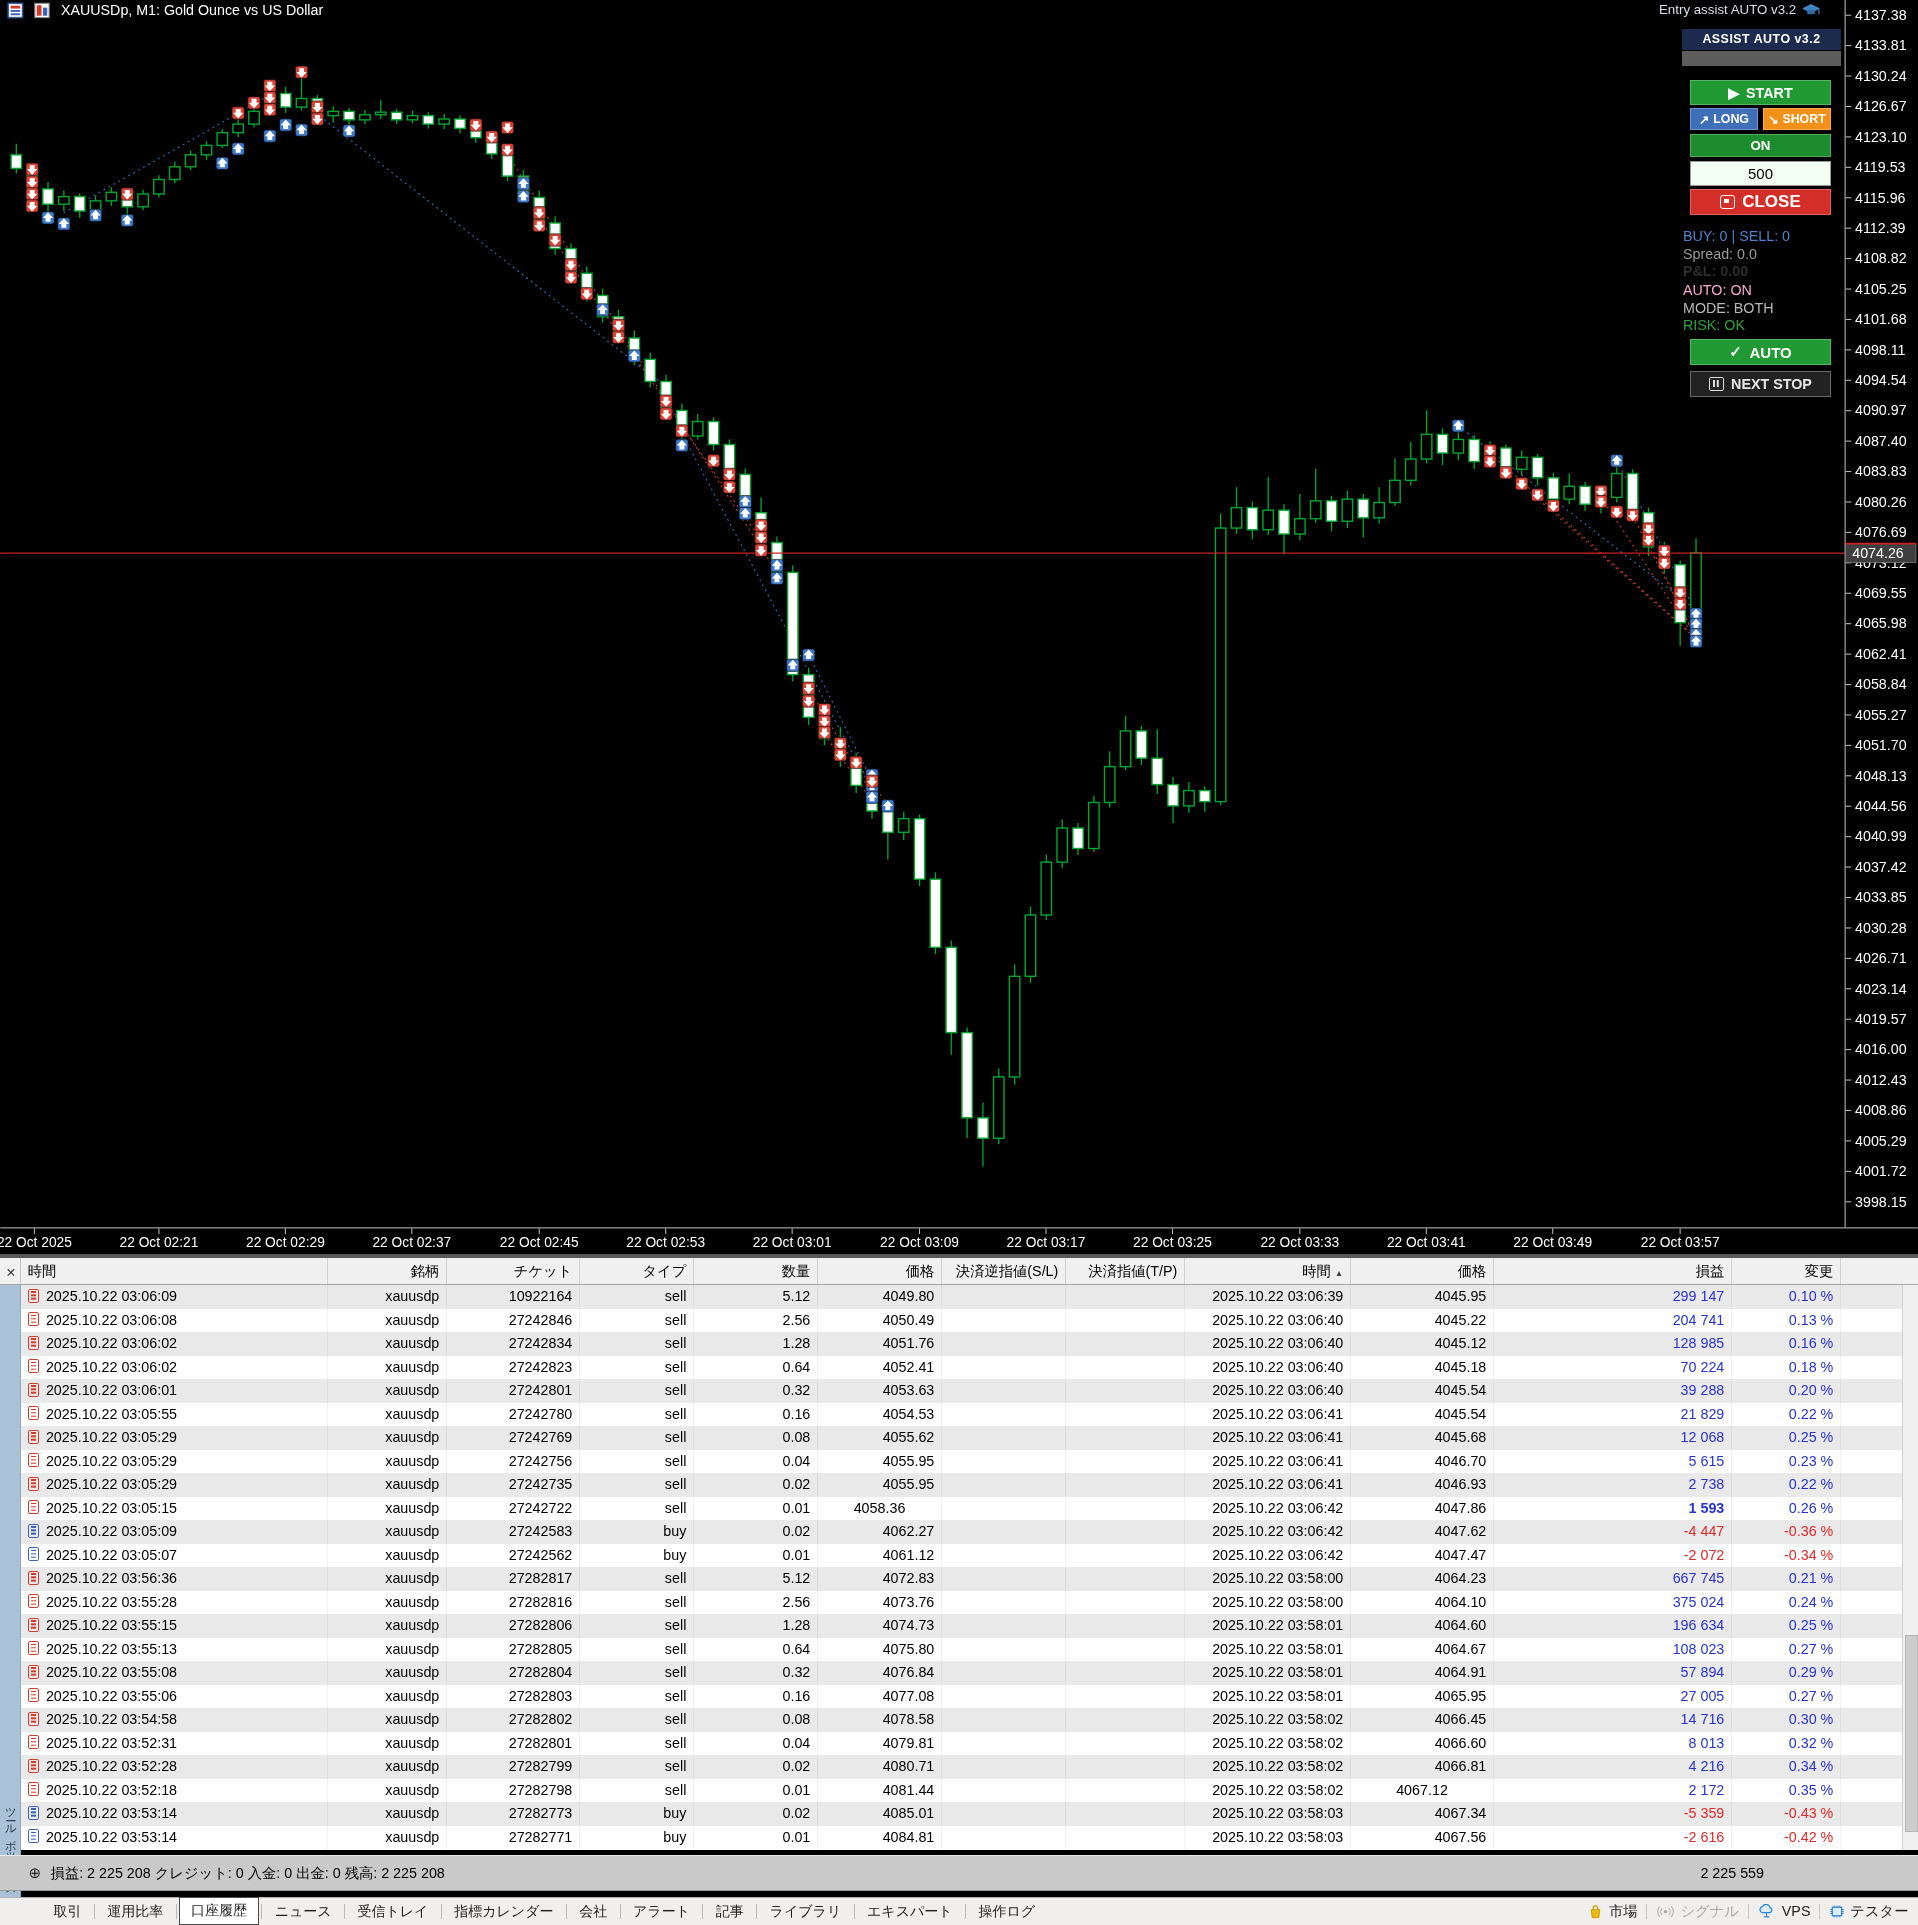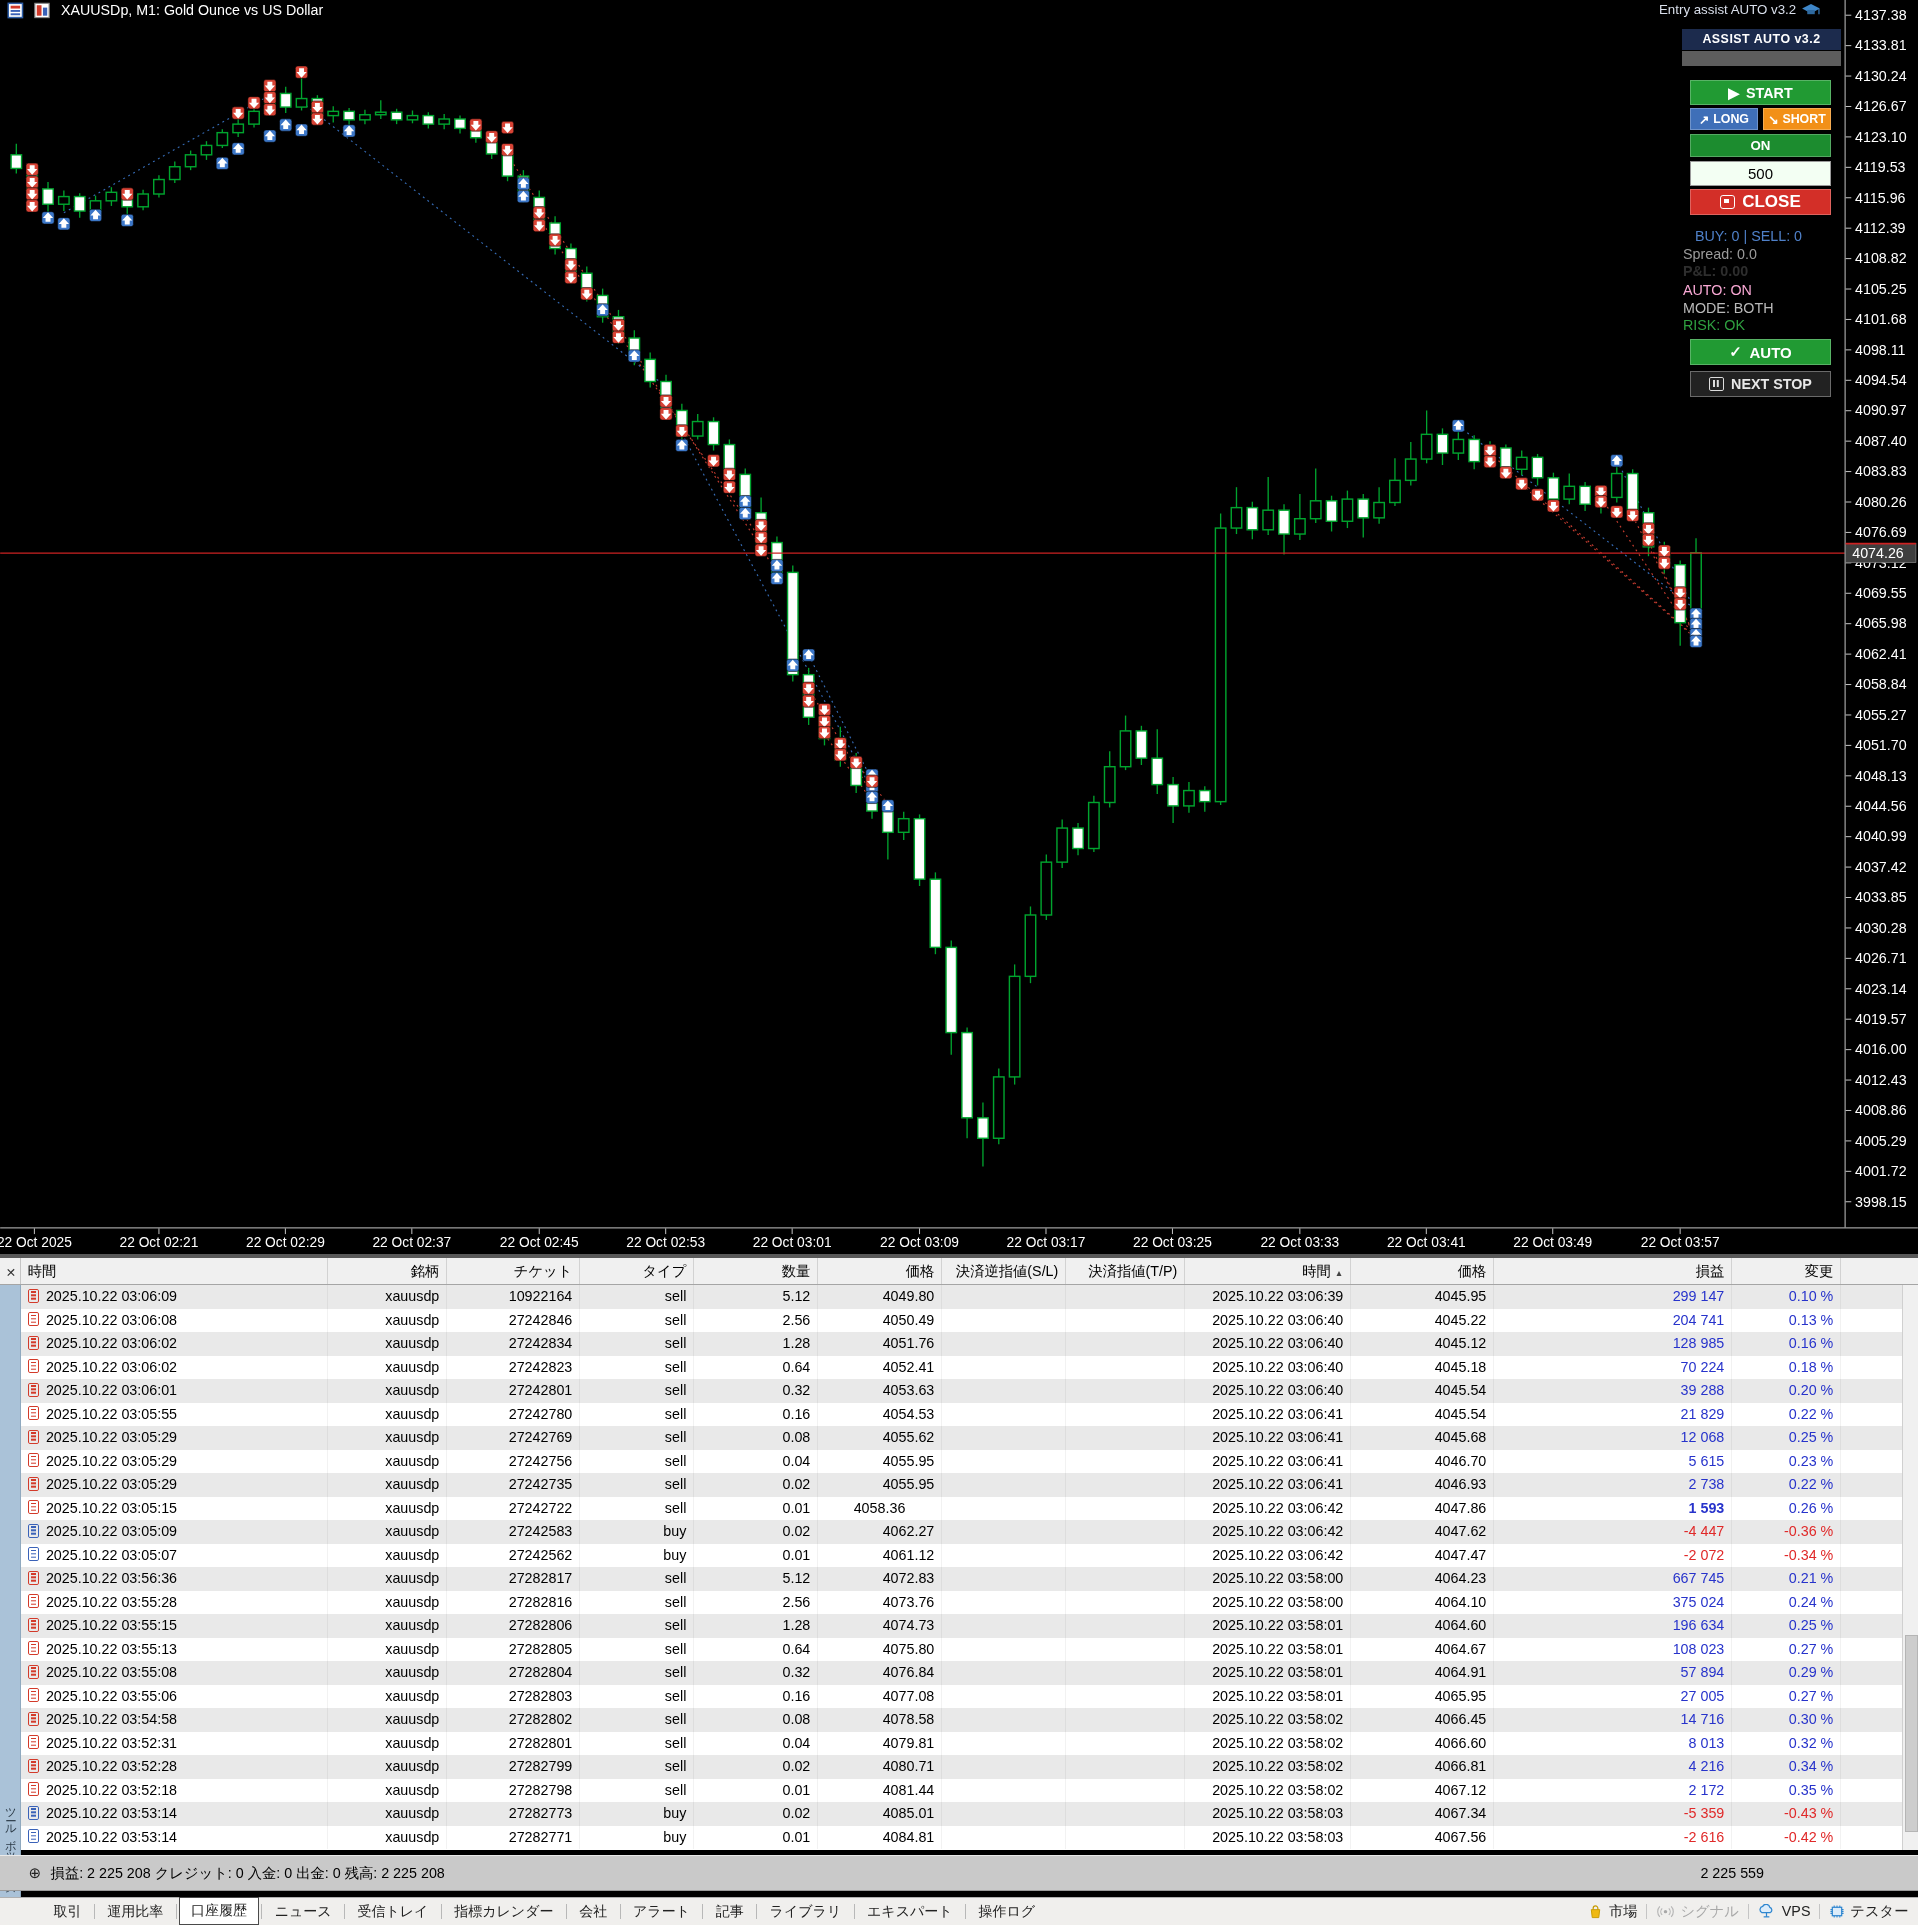--- a/index.html
+++ b/index.html
@@ -11,21 +11,21 @@
   .ap-header{left:1682px;top:28.5px;width:159px;height:21px;background:#1c2b4d;color:#fff;font-size:12.4px;font-weight:bold;display:flex;align-items:center;justify-content:center;letter-spacing:0.5px;}
   .ap-graybar{left:1682px;top:51px;width:159px;height:15px;background:#5d5d5d;}
   .ap-btn{display:flex;align-items:center;justify-content:center;color:#fff;font-weight:bold;cursor:default;border:1px solid rgba(255,255,255,.25);}
   .ap-start{left:1690px;top:80px;width:141px;height:25px;background:#219a33;font-size:14.3px;gap:6.7px;}
   .ap-long{left:1690px;top:108px;width:68px;height:22px;background:#3f6fb8;font-size:12.4px;gap:3.8px;}
   .ap-short{left:1763px;top:108px;width:68px;height:22px;background:#f29018;font-size:12.4px;gap:3.8px;}
   .ap-on{left:1690px;top:134px;width:141px;height:23px;background:#1c8c2f;font-size:13.3px;}
   .ap-input{left:1690px;top:161px;width:141px;height:25px;background:#f3fff3;border:1px solid #9a9a9a;color:#000;font-size:15px;text-align:center;padding:0;}
   .ap-close{left:1690px;top:189px;width:141px;height:26px;background:#d32f28;font-size:17px;gap:7.6px;}
   .ap-stat{left:1683px;width:181px;height:16px;font-size:14.3px;}
-  .s0{top:228px;color:#4f80c8;margin-left:12px;} .s1{top:246px;color:#9b9b9b;} .s2{top:263px;color:#2e2e2e;font-weight:bold;}
+  .s0{top:228px;color:#4f80c8;} .s1{top:246px;color:#9b9b9b;} .s2{top:263px;color:#2e2e2e;font-weight:bold;}
   .s3{top:282px;color:#f9a8d4;} .s4{top:300px;color:#b9b9b9;} .s5{top:317px;color:#2fa040;}
   .ap-auto{left:1690px;top:339px;width:141px;height:26px;background:#219a33;font-size:15px;gap:7.6px;}
   .ap-next{left:1690px;top:371px;width:141px;height:26px;background:#222;border:1px solid #6a6a6a;color:#e8e8e8;font-size:14.3px;gap:7.6px;}
   .icon-stop{display:inline-block;width:12.4px;height:12.4px;border:1.9px solid #fff;border-radius:2.9px;position:relative;}
   .icon-stop::after{content:"";position:absolute;left:2.9px;top:2.9px;width:4.8px;height:4.8px;background:#fff;}
   .icon-pause{display:inline-block;width:12.4px;height:12.4px;border:1.4px solid #ddd;border-radius:1.9px;position:relative;}
   .icon-pause::before{content:"";position:absolute;left:2.9px;top:2.4px;width:1.9px;height:6.7px;background:#ddd;box-shadow:3.8px 0 0 #ddd;}
   
   #splitter{left:0;top:1254px;width:1918px;height:4.8px;background:#585858;}
   #tb-header{left:0;top:1258px;width:1918px;height:27px;background:#f0f0f0;display:flex;border-bottom:1px solid #a5a5a5;}
@@ -982,21 +982,21 @@
         <div class="tc" style="width:21px;"></div>
         <div class="tc" style="width:307px;text-align:left;"><span class="doc "></span>2025.10.22 03:52:18</div>
         <div class="tc" style="width:119px;text-align:right;">xauusdp</div>
         <div class="tc" style="width:133px;text-align:right;">27282798</div>
         <div class="tc" style="width:114px;text-align:right;">sell</div>
         <div class="tc" style="width:124px;text-align:right;">0.01</div>
         <div class="tc" style="width:124px;text-align:right;">4081.44</div>
         <div class="tc" style="width:124px;text-align:right;"></div>
         <div class="tc" style="width:119px;text-align:right;"></div>
         <div class="tc" style="width:166px;text-align:right;">2025.10.22 03:58:02</div>
-        <div class="tc" style="width:143px;text-align:right;">4067.12</div>
+        <div class="tc" style="width:143px;text-align:center;">4067.12</div>
         <div class="tc pos" style="width:238px;text-align:right;">2 172</div>
         <div class="tc pos" style="width:109px;text-align:right;">0.35 %</div>
       </div>
       <div class="tr odd">
         <div class="tc" style="width:21px;"></div>
         <div class="tc" style="width:307px;text-align:left;"><span class="doc b"></span>2025.10.22 03:53:14</div>
         <div class="tc" style="width:119px;text-align:right;">xauusdp</div>
         <div class="tc" style="width:133px;text-align:right;">27282773</div>
         <div class="tc" style="width:114px;text-align:right;">buy</div>
         <div class="tc" style="width:124px;text-align:right;">0.02</div>

